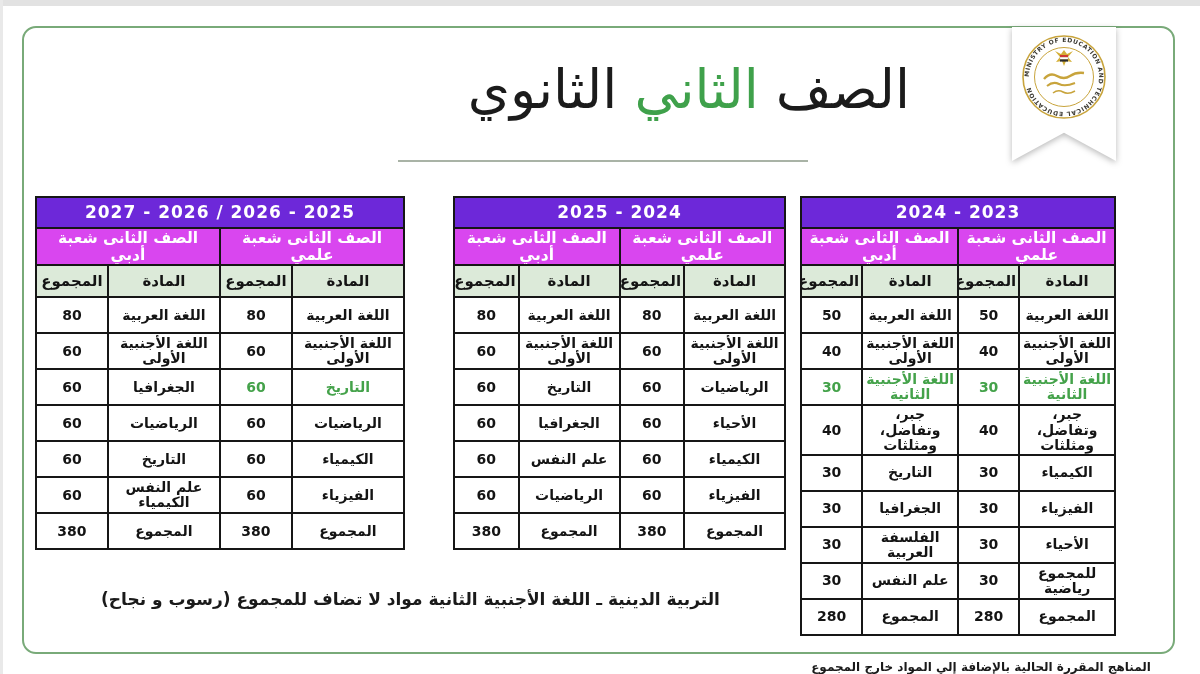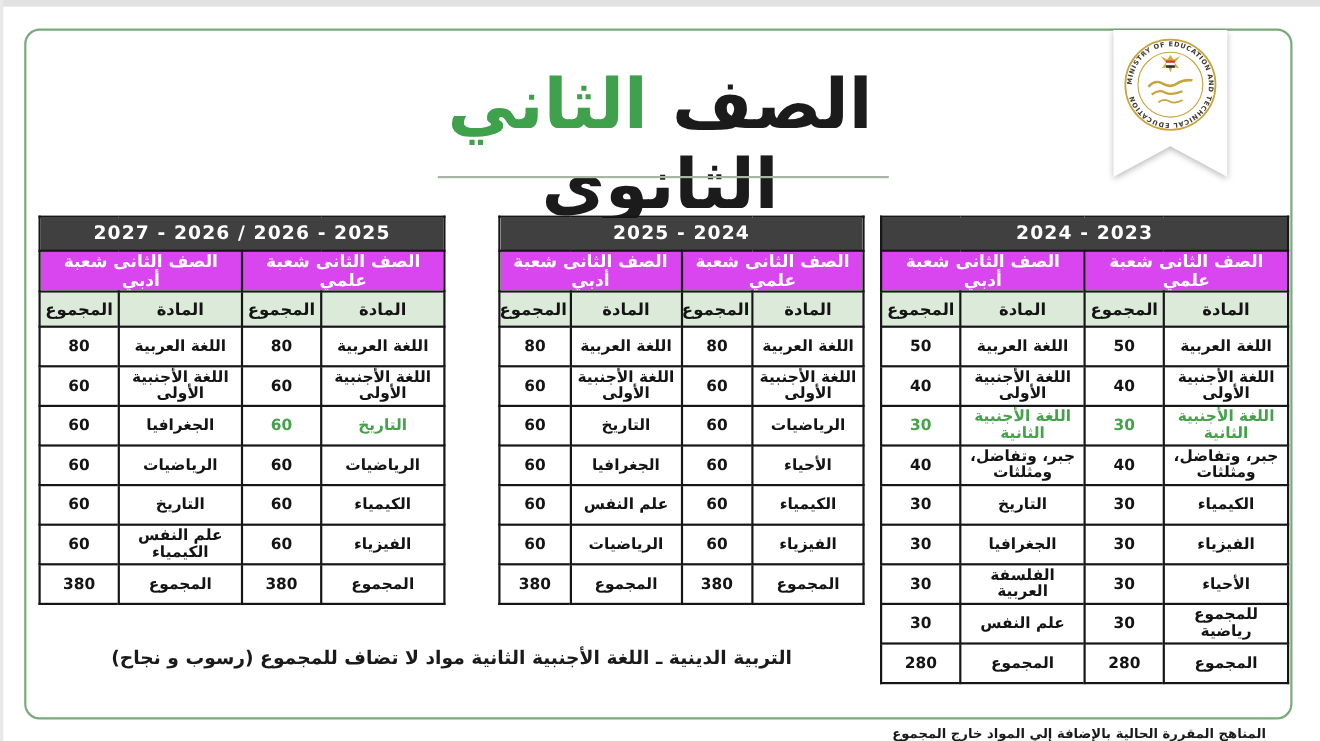--- a/index.html
+++ b/index.html
@@ -10,22 +10,22 @@
   }
   .top-strip { position:absolute; left:0; top:0; width:1200px; height:6px; background:#e2e2e2; }
   .left-strip { position:absolute; left:0; top:0; width:3px; height:674px; background:#e9e9e9; }
 
   .frame {
     position:absolute; left:22px; top:26px; width:1153px; height:628px;
     border:2px solid #79aa79; border-radius:14px;
   }
 
   .title {
-    position:absolute; left:290px; top:58px; width:620px; text-align:center;
-    direction:rtl; font-size:63px; font-weight:bold; color:#1b1b1b; letter-spacing:-1px;
+    position:absolute; left:290px; top:58px; width:620px; 
+    direction:rtl; font-size:54px; font-weight:normal; color:#1b1b1b; letter-spacing:-1px;
   }
   .title .green { color:#3fa14b; }
   .title-underline {
     position:absolute; left:398px; top:160px; width:410px; height:2px; background:#a9b3a6;
   }
 
   .ribbon-wrap { position:absolute; left:1012px; top:27px; width:104px; height:134px;
     filter:drop-shadow(0 2px 3px rgba(0,0,0,.28)); }
   .ribbon {
     width:104px; height:134px; background:#ffffff;
@@ -34,21 +34,21 @@
   .seal { position:absolute; left:8px; top:6px; }
 
   .table-wrap { position:absolute; top:196px; }
   table { border-collapse:collapse; width:100%; table-layout:fixed; direction:rtl; }
   td {
     border:2px solid #161616; background:#ffffff; text-align:center; vertical-align:middle;
     font-weight:bold; color:#141414; font-size:14px; line-height:1.08; padding:1px 2px;
     height:36px; overflow:hidden;
   }
   tr.year td {
-    background:#404040; color:#ffffff; font-size:17px; height:31px;
+    background:#6d28d9; color:#ffffff; font-size:17px; height:31px;
     direction:ltr; letter-spacing:1px;
   }
   tr.branch td { background:#d946ef; color:#ffffff; font-size:15.5px; height:29px; }
   tr.colhead td { background:#dcead9; font-size:15px; height:32px; }
   td.green-text { color:#44a24a; }
 
   .note { position:absolute; direction:rtl; text-align:center; font-weight:bold; color:#1a1a1a;margin-top:36px; }
   .note-exam { left:35px; top:553px; width:751px; font-size:17px; }
   .note-curriculum { left:790px; top:624px; width:382px; font-size:12px; }
 </style>
@@ -220,21 +220,21 @@
         <tr>
           <td>المجموع</td>
           <td>380</td>
           <td>المجموع</td>
           <td>380</td>
         </tr>
       </tbody>
   </table>
 </div>
 
-<div class="table-wrap" style="left:800px; width:372px;">
+<div class="table-wrap" style="left:800px; width:316px;">
   <table>
     <colgroup>
         <col style="width:30.5%">
         <col style="width:19.5%">
         <col style="width:30.5%">
         <col style="width:19.5%">
       </colgroup>
     <thead>
       <tr class="year">
         <td colspan="4">2024 - 2023</td>

